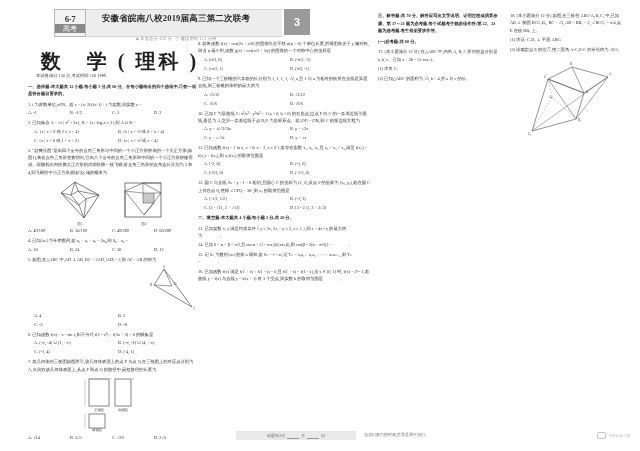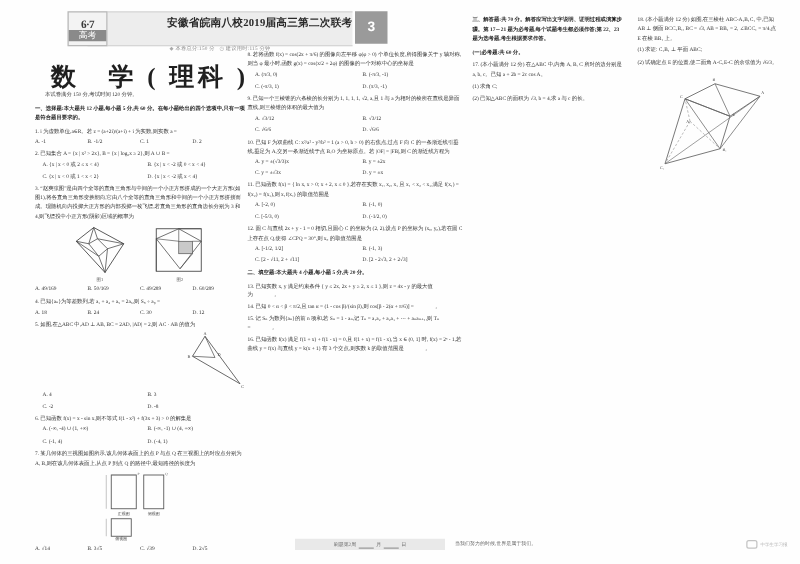--- a/index.html
+++ b/index.html
@@ -19,21 +19,21 @@
     display:flex;flex-direction:column;align-items:center;justify-content:center;
   }
   .logo-top{font-size:9px;font-weight:bold;color:#3a3a3a;line-height:10px;letter-spacing:-.5px;}
   .logo-bot{font-size:7px;color:#ffffff;background:#8a8a8a;line-height:9px;width:100%;text-align:center;
             font-family:"Liberation Sans",sans-serif;}
   .hdr-bar{
     position:absolute;left:32px;top:0;width:212px;height:26px;
     background:#ededed;border-top:1px solid #d6d6d6;border-bottom:1px solid #d6d6d6;
   }
   .hdr-title{
-    position:absolute;left:32px;top:4px;width:212px;text-align:right;
+    position:absolute;left:32px;top:4px;width:212px;text-align:center;
     font-size:8.5px;font-weight:bold;color:#2a2a2a;letter-spacing:.2px;
   }
   .pagebadge{
     position:absolute;left:246px;top:0;width:26px;height:26px;background:#9a9a9a;
     color:#fff;font-size:11px;font-weight:bold;display:flex;align-items:center;justify-content:center;
     font-family:"Liberation Sans",sans-serif;
   }
   .hdr-sub{
     position:absolute;left:32px;top:27px;width:212px;text-align:center;
     font-size:4.2px;color:#8d8d8d;letter-spacing:.2px;

